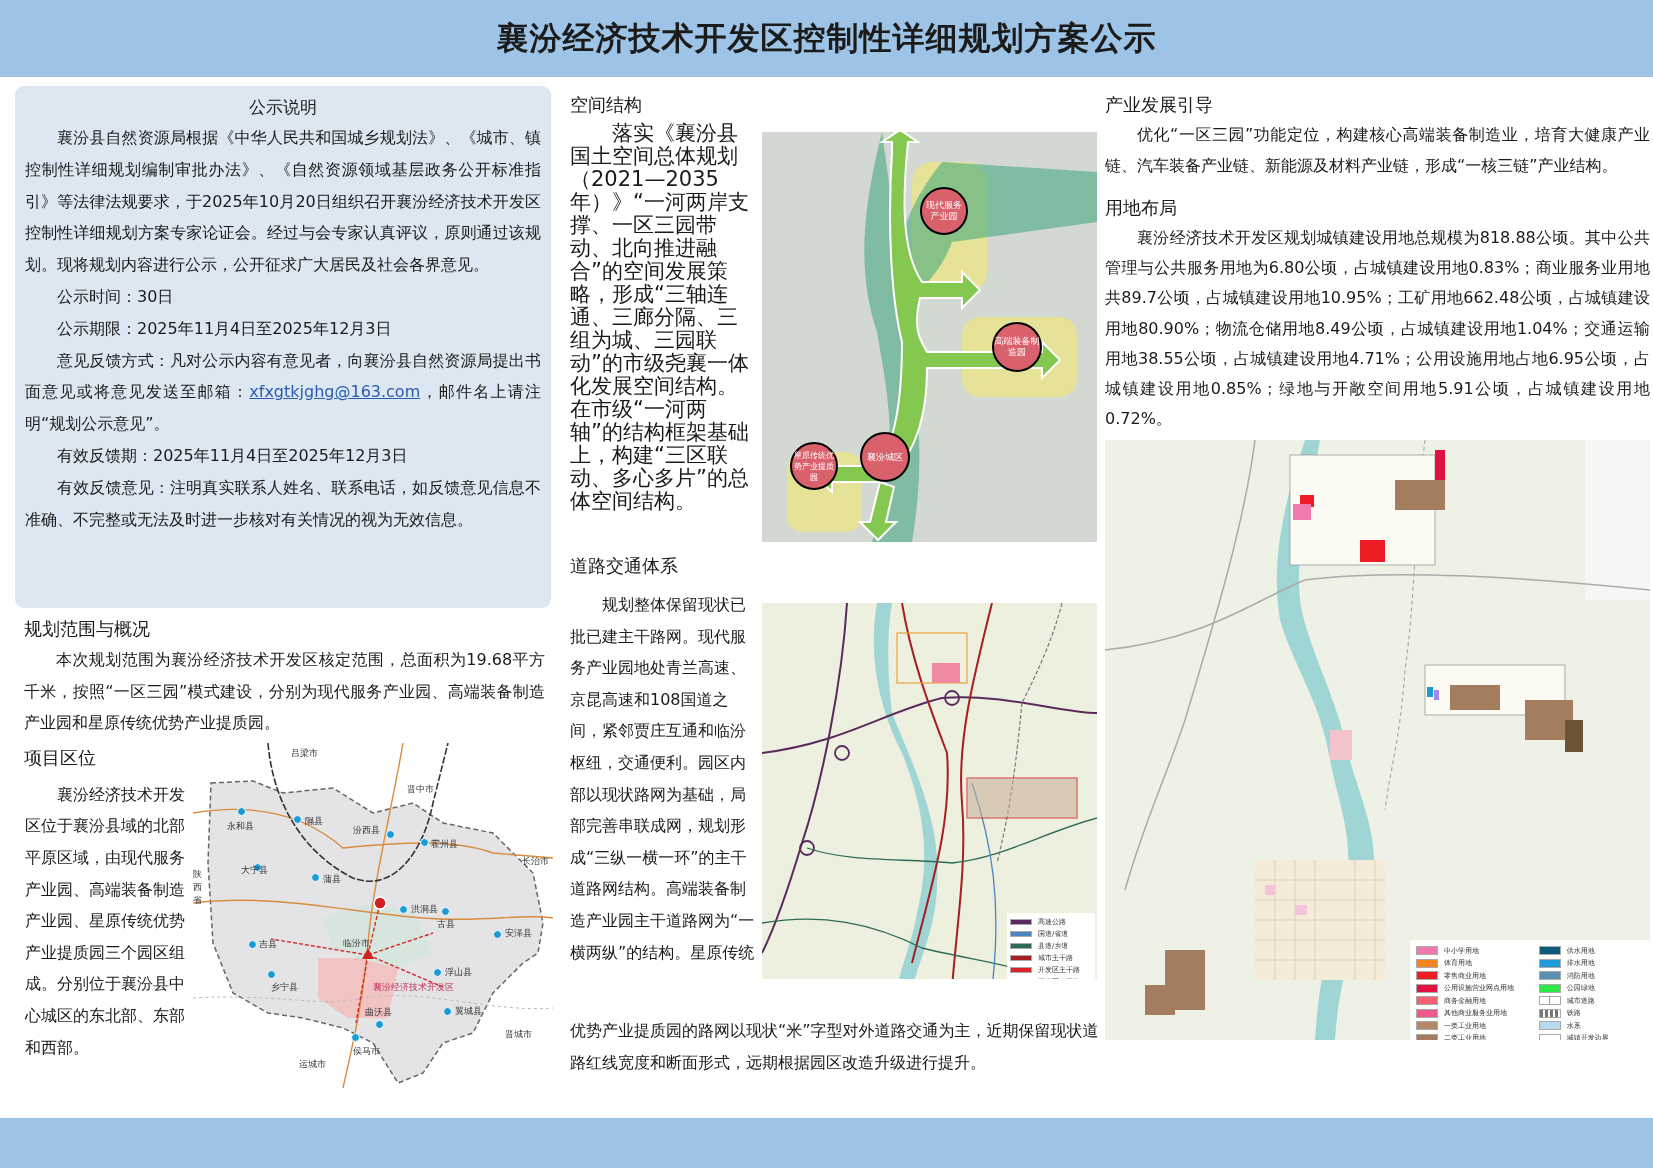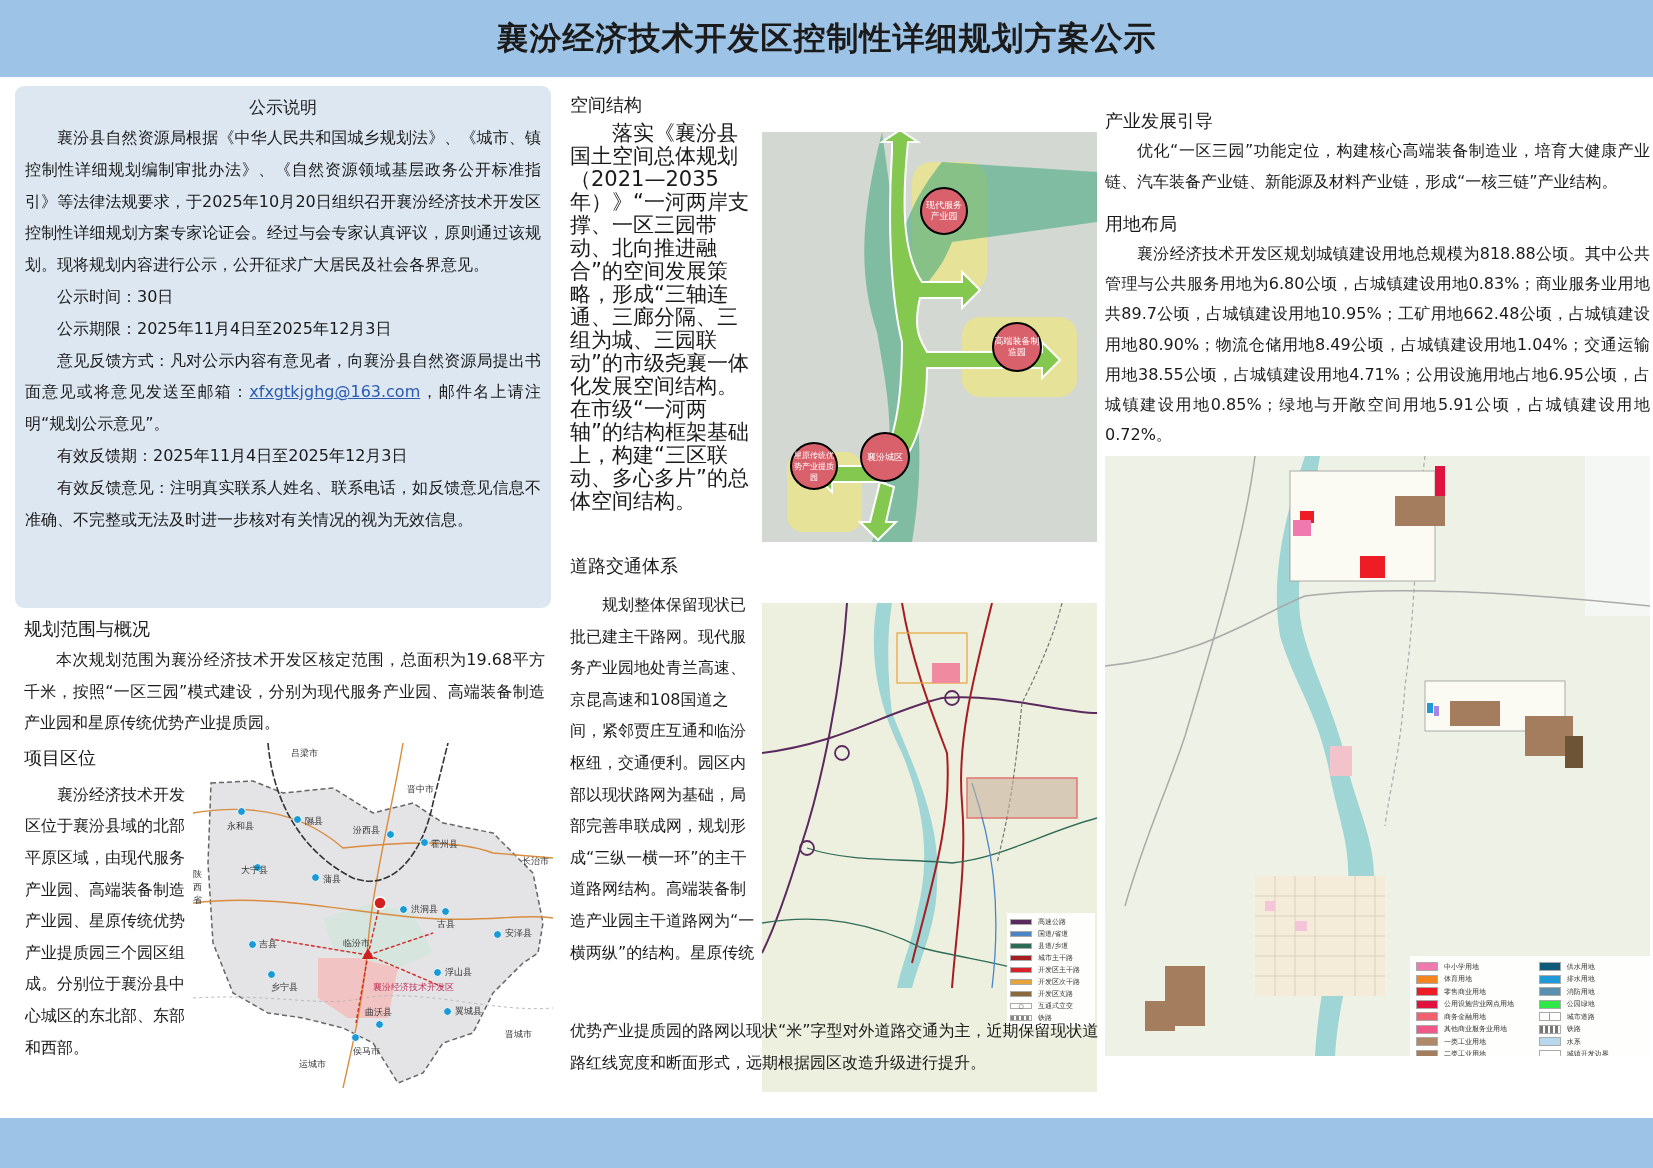--- a/index.html
+++ b/index.html
@@ -24,21 +24,21 @@
   .sec-title { font-size: 18px; line-height: 30px; }
 
   .loc-wrap { position: relative; margin-top: 4px; height: 345px; }
   .loc-text { position: absolute; left: 10px; top: 36px; width: 160px; font-size: 16px; line-height: 31.6px; }
   .loc-map { position: absolute; left: 178px; top: 0; width: 360px; height: 345px; background: #ffffff; overflow: hidden; }
 
   .mid-block { position: relative; }
   .struct-text { position: absolute; left: 10px; top: 36px; width: 185px; font-size: 21px; line-height: 23px; }
   .struct-map { position: absolute; left: 202px; top: 46px; width: 335px; height: 410px; background: #cfd3cf; overflow: hidden; }
   .road-text { position: absolute; left: 10px; top: 38px; width: 185px; font-size: 16px; line-height: 31.6px; }
-  .road-map { position: absolute; left: 202px; top: 52px; width: 335px; height: 489px; background: #eef0df; overflow: hidden; }
+  .road-map { position: absolute; left: 202px; top: 52px; width: 335px; height: 376px; background: #eef0df; overflow: hidden; }
   .road-bottom { position: absolute; left: 10px; top: 464px; width: 530px; font-size: 16px; line-height: 31.6px; }
 
   .land-map { position: relative; margin-top: 6px; width: 545px; height: 600px; background: #eef2e6; overflow: hidden; }
 
   .legend { position: absolute; background: rgba(255,255,255,0.92); font-size: 7px; color: #333; margin-top: 48px; }
   .legend .li { display: flex; align-items: center; height: 12px; }
   .legend .sw { width: 22px; height: 6px; margin-right: 6px; border: 1px solid #aaa; }
   .lu-legend .sw { width: 22px; height: 9px; }
   .lu-legend .li { height: 12.5px; }
 
@@ -231,21 +231,21 @@
             <span>铁路</span>
           </div>
       </div>
     </div>
     <p class="road-bottom">优势产业提质园的路网以现状“米”字型对外道路交通为主，近期保留现状道路红线宽度和断面形式，远期根据园区改造升级进行提升。</p>
   </div>
 </div>
 
 <div class="col col-right">
   <div>
-    <div class="sec-title" style="margin-top:20px;">产业发展引导</div>
+    <div class="sec-title" style="margin-top:4px;">产业发展引导</div>
     <p class="body indent" style="line-height:30.5px;">优化“一区三园”功能定位，构建核心高端装备制造业，培育大健康产业链、汽车装备产业链、新能源及材料产业链，形成“一核三链”产业结构。</p>
   </div>
   <div style="margin-top:12px;">
     <div class="sec-title">用地布局</div>
     <p class="body indent" style="line-height:30.2px;">襄汾经济技术开发区规划城镇建设用地总规模为818.88公顷。其中公共管理与公共服务用地为6.80公顷，占城镇建设用地0.83%；商业服务业用地共89.7公顷，占城镇建设用地10.95%；工矿用地662.48公顷，占城镇建设用地80.90%；物流仓储用地8.49公顷，占城镇建设用地1.04%；交通运输用地38.55公顷，占城镇建设用地4.71%；公用设施用地占地6.95公顷，占城镇建设用地0.85%；绿地与开敞空间用地5.91公顷，占城镇建设用地0.72%。</p>
   </div>
   <div class="land-map" style="margin-top:6px;">
     <svg width="545" height="600" viewBox="0 0 545 600">
       <rect width="545" height="600" fill="#eef2e6"></rect>
       <rect x="480" y="0" width="65" height="160" fill="#f5f7f5"></rect>

